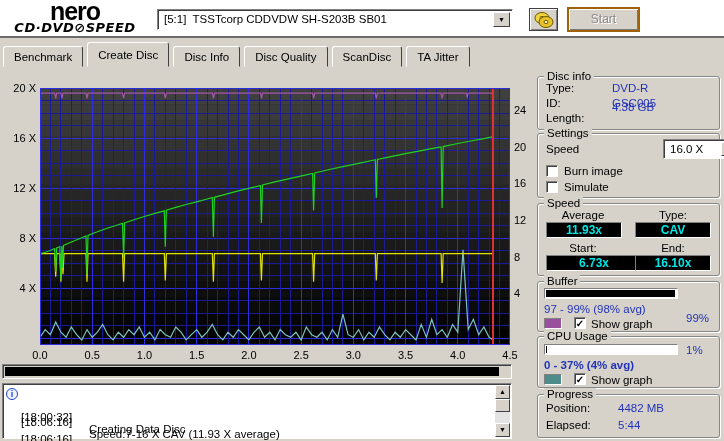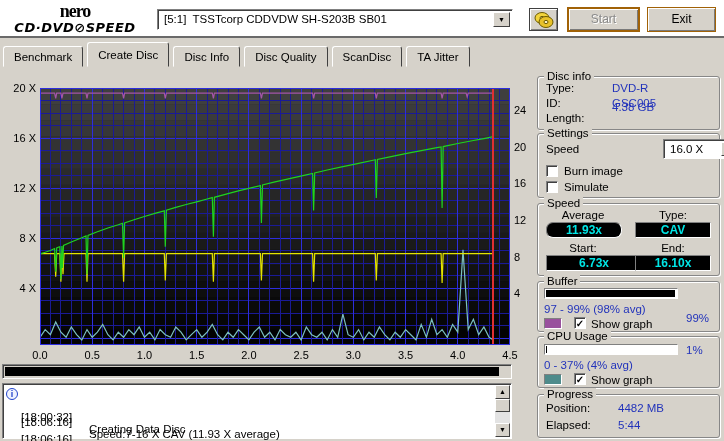--- a/index.html
+++ b/index.html
@@ -3,21 +3,21 @@
 <meta charset="utf-8">
 <style>
   * { margin:0; padding:0; box-sizing:border-box; }
   html,body { width:724px; height:441px; }
   body { font-family:"Liberation Sans",sans-serif; font-size:11px; color:#000; }
   #app { position:relative; width:724px; height:441px; background:#d6d2ca; overflow:hidden; }
 
   
   .topbar { position:absolute; left:0; top:0; width:724px; height:38px; background:#ffffff; border-bottom:2px solid #6a6a6a; }
   .logo { position:absolute; left:6px; top:1px; width:138px; text-align:center; color:#000; }
-  .logo-nero { font-family:Liberation Serif, serif; font-size:18px; font-weight:bold; letter-spacing:-1px; line-height:20px; display:block; }
+  .logo-nero { font-family:Liberation Sans, sans-serif; font-size:25px; font-weight:bold; letter-spacing:-1px; line-height:20px; display:block; }
   .logo-sub { font-family:"DejaVu Sans",sans-serif; font-size:13px; font-weight:bold; font-style:italic; letter-spacing:0.5px; line-height:13px; display:block; white-space:nowrap; }
   .combo { position:absolute; left:157px; top:9px; width:356px; height:21px; background:#fff; border:1px solid; border-color:#808080 #fff #fff #808080; box-shadow:inset 1px 1px 0 #404040; }
   .combo-text { position:absolute; left:6px; top:3px; white-space:pre; font-size:11.5px; }
   .combo-arrow-btn { position:absolute; right:2px; top:2px; width:17px; height:15px; background:#d6d2ca; border:1px solid; border-color:#fff #404040 #404040 #fff; text-align:center; font-size:7px; line-height:14px; color:#000; }
   .tool-btn { position:absolute; left:529px; top:8px; width:29px; height:23px; background:#d6d2ca; border:1px solid #404040; box-shadow:inset 1px 1px 0 #fff, inset -1px -1px 0 #808080; }
   .tool-btn svg { position:absolute; left:4px; top:2px; }
   .push-btn { position:absolute; top:7px; height:25px; background:#d6d2ca; border:1px solid #a16207; box-shadow:inset 1px 1px 0 #fff, inset -1px -1px 0 #7a7a7a; text-align:center; line-height:22px; font-size:12px; }
   .btn-start { left:567px; width:73px; color:#8a8a8a; text-shadow:1px 1px 0 #fff; border-width:2px; line-height:20px; }
   .btn-exit { left:647px; width:69px; color:#000; }
 
@@ -77,21 +77,20 @@
     </div>
     <div class="tool-btn">
       <svg width="20" height="18" viewBox="0 0 20 18">
         <ellipse cx="8" cy="7" rx="7" ry="5.5" fill="#f2d43c" stroke="#6b5a00" stroke-width="1"></ellipse>
         <ellipse cx="8" cy="7" rx="2" ry="1.6" fill="#fff8d0" stroke="#6b5a00" stroke-width="1"></ellipse>
         <ellipse cx="12" cy="11" rx="7" ry="5.5" fill="#e8c22a" stroke="#6b5a00" stroke-width="1"></ellipse>
         <ellipse cx="12" cy="11" rx="2" ry="1.6" fill="#fff8d0" stroke="#6b5a00" stroke-width="1"></ellipse>
       </svg>
     </div>
     <div class="push-btn btn-start">Start</div>
-    <div class="push-btn btn-exit">Exit</div>
   </div>
 
   <div class="tabbar">
     <div class="tab">Benchmark</div>
     <div class="tab active">Create Disc</div>
     <div class="tab">Disc Info</div>
     <div class="tab">Disc Quality</div>
     <div class="tab">ScanDisc</div>
     <div class="tab">TA Jitter</div>
   </div>
@@ -254,21 +253,21 @@
     <span class="checkbox" style="left:8px; top:31px;"></span>
     <span class="lbl" style="left:26px; top:31px;">Burn image</span>
     <span class="checkbox" style="left:8px; top:47px;"></span>
     <span class="lbl" style="left:26px; top:47px;">Simulate</span>
   </div>
 
   <div class="group" style="top:203px; height:73px;">
     <span class="group-title">Speed</span>
     <span class="lbl" style="left:0; top:5px; width:90px; text-align:center;">Average</span>
     <span class="lbl" style="left:90px; top:5px; width:90px; text-align:center;">Type:</span>
-    <span class="led" style="left:8px; top:18px; width:76px;border-radius:7px;">11.93x</span>
+    <span class="led" style="left:8px; top:18px; width:76px;">11.93x</span>
     <span class="led" style="left:97px; top:18px; width:76px;">CAV</span>
     <span class="lbl" style="left:0; top:38px; width:90px; text-align:center;">Start:</span>
     <span class="lbl" style="left:90px; top:38px; width:90px; text-align:center;">End:</span>
     <span class="led" style="left:8px; top:51px; width:96px;">6.73x</span>
     <span class="led" style="left:97px; top:51px; width:76px;">16.10x</span>
   </div>
 
   <div class="group" style="top:281px; height:51px;">
     <span class="group-title">Buffer</span>
     <div class="meter" style="left:6px; top:6px; width:134px;">
@@ -280,21 +279,21 @@
     <span class="checkbox" style="left:36px; top:35px;">✓</span>
     <span class="lbl" style="left:53px; top:36px;">Show graph</span>
   </div>
 
   <div class="group" style="top:336px; height:52px;">
     <span class="group-title">CPU Usage</span>
     <div class="meter" style="left:6px; top:7px; width:134px;">
       <div class="meter-fill" id="cpu-fill" style="width: 1%;"></div>
     </div>
     <span class="val" style="left:148px; top:7px;">1%</span>
-    <span class="val" style="left:6px; top:22px;">0 - 37% (4% avg)</span>
+    <span class="val" style="left:6px; top:22px;font-weight:bold;">0 - 37% (4% avg)</span>
     <span class="swatch" id="cpu-swatch" style="left: 6px; top: 37px; background: rgb(78, 139, 139);"></span>
     <span class="checkbox" style="left:36px; top:36px;">✓</span>
     <span class="lbl" style="left:53px; top:37px;">Show graph</span>
   </div>
 
   <div class="group" style="top:394px; height:44px;">
     <span class="group-title">Progress</span>
     <span class="lbl" style="left:8px; top:7px;">Position:</span>
     <span class="val" style="left:80px; top:7px;">4482 MB</span>
     <span class="lbl" style="left:8px; top:24px;">Elapsed:</span>

